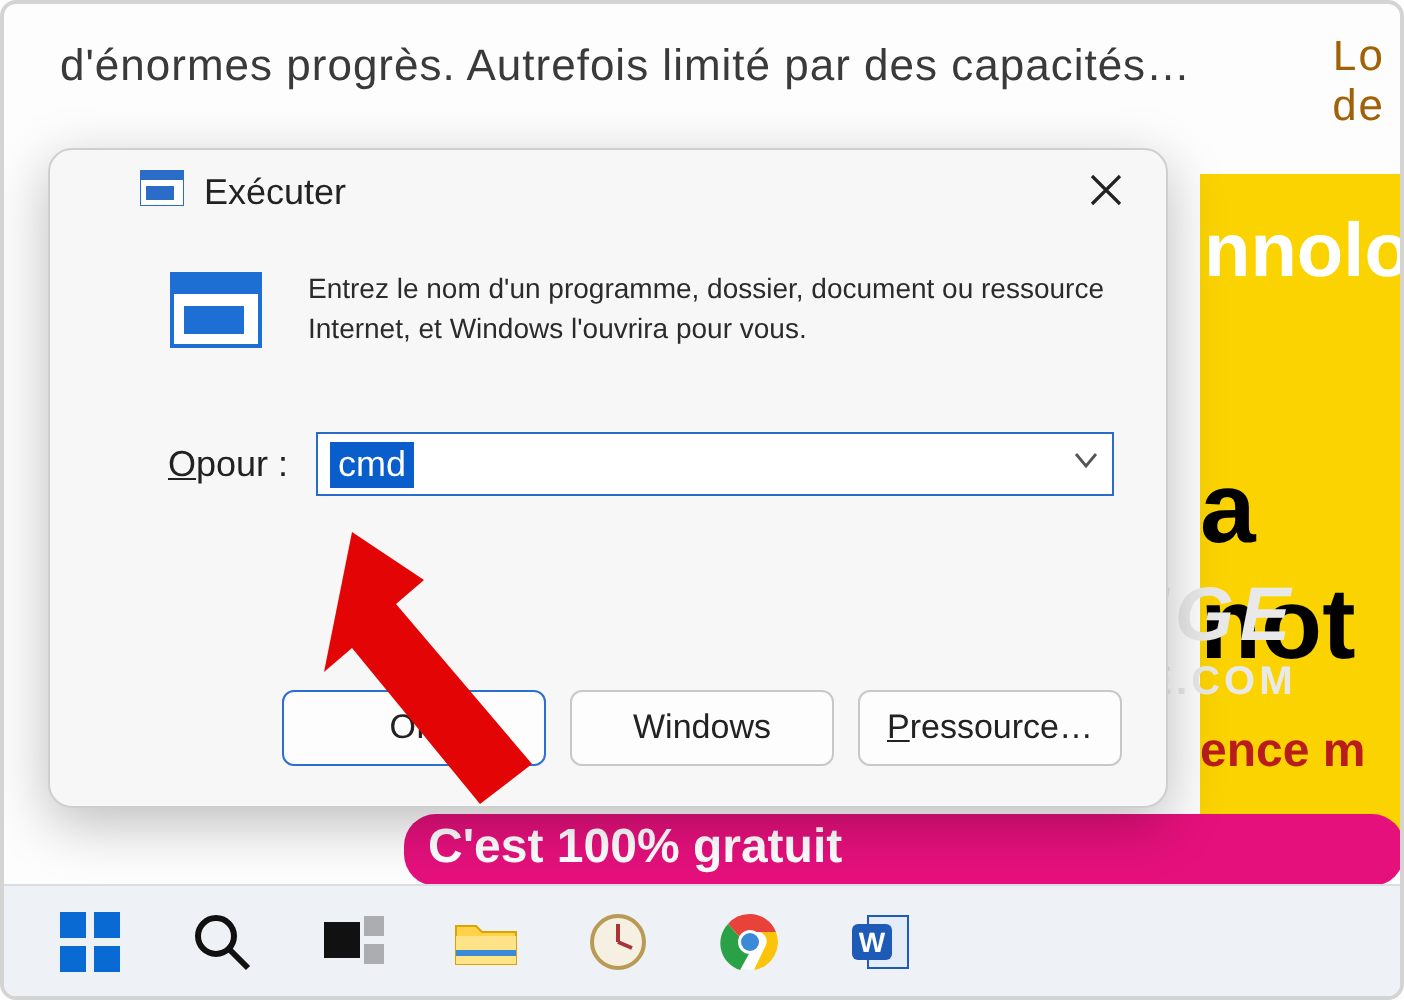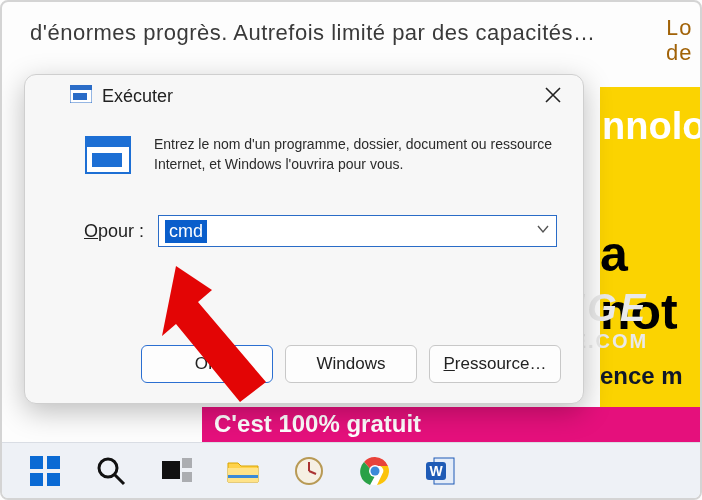--- a/index.html
+++ b/index.html
@@ -19,27 +19,27 @@
     position: absolute; top: 15px; right: 8px;
     font-size: 22px; color: #a16207; font-family: Liberation Mono, monospace;
   }
   .yellow-box {
     position: absolute; top: 85px; right: 0;
     width: 100px; height: 330px;
     background: #fbd301;
   }
   .yellow-box .t1 { position:absolute; top:18px; left:2px; font-weight:700; font-size:38px; color:#fff; }
   .yellow-box .t2 { position:absolute; top:138px; left:0px; font-weight:800; font-size:50px; color:#000000; }
-  .yellow-box .t3 { position:absolute; top:275px; left:0px; font-weight:700; font-size:24px; color:#0f172a;text-align:right; }
+  .yellow-box .t3 { position:absolute; top:275px; left:0px; font-weight:700; font-size:24px; color:#b91c1c;text-align:right; }
   .pink-band {
     position: absolute; top: 405px; left: 200px;
     width: 500px; height: 36px;
     background: #e5107c;
     font-weight: 800; font-size: 24px; color:#fff;
-    padding-left: 12px; line-height: 34px;
+    padding-left: 12px; line-height: 34px; border-radius: 16px;
   }
   .watermark {
     position: absolute; top: 285px; left: 450px;
     color: #e9e9e9;
   }
   .watermark .l1 { font-size: 38px; font-weight: 800; letter-spacing: 3px; font-style: italic; }
   .watermark .l2 { font-size: 20px; font-weight: 700; letter-spacing: 2px; text-align: right; }
   
   .dialog {
     position: absolute; top: 72px; left: 22px;

